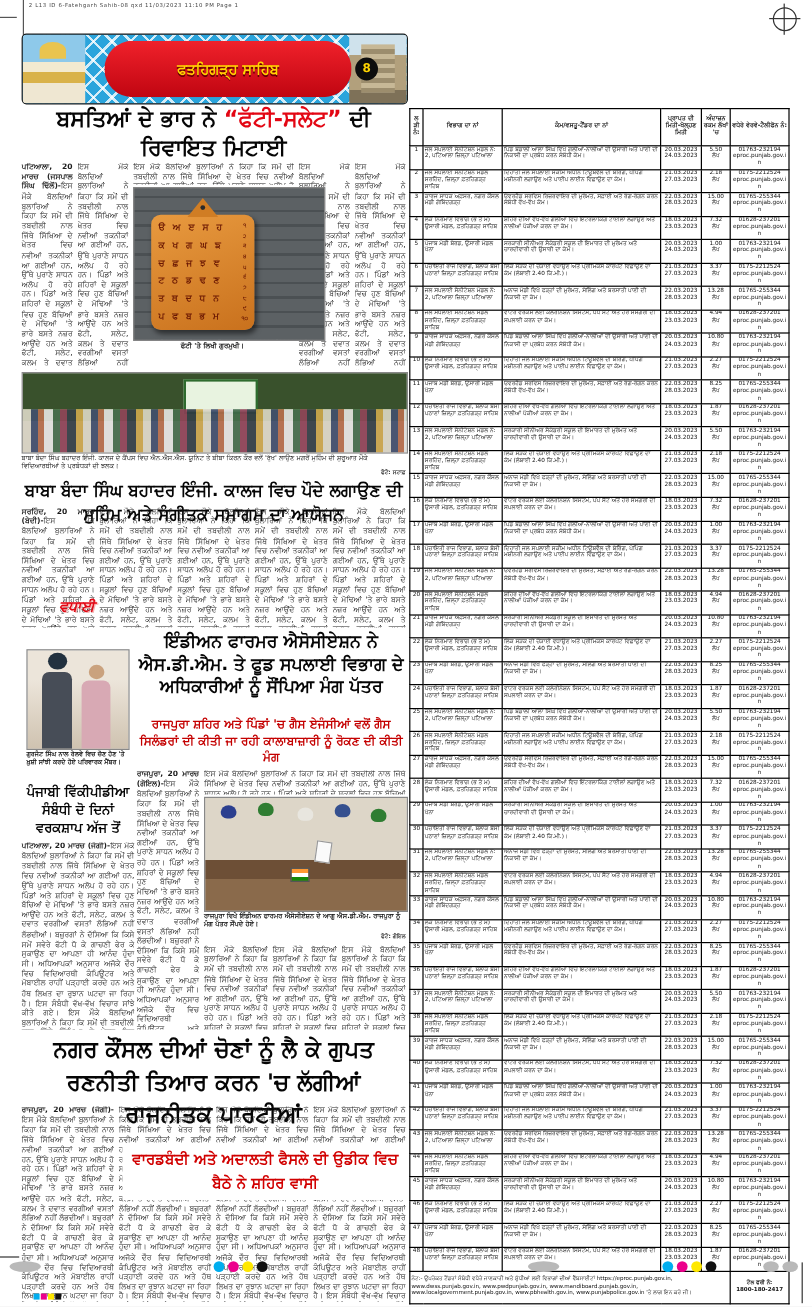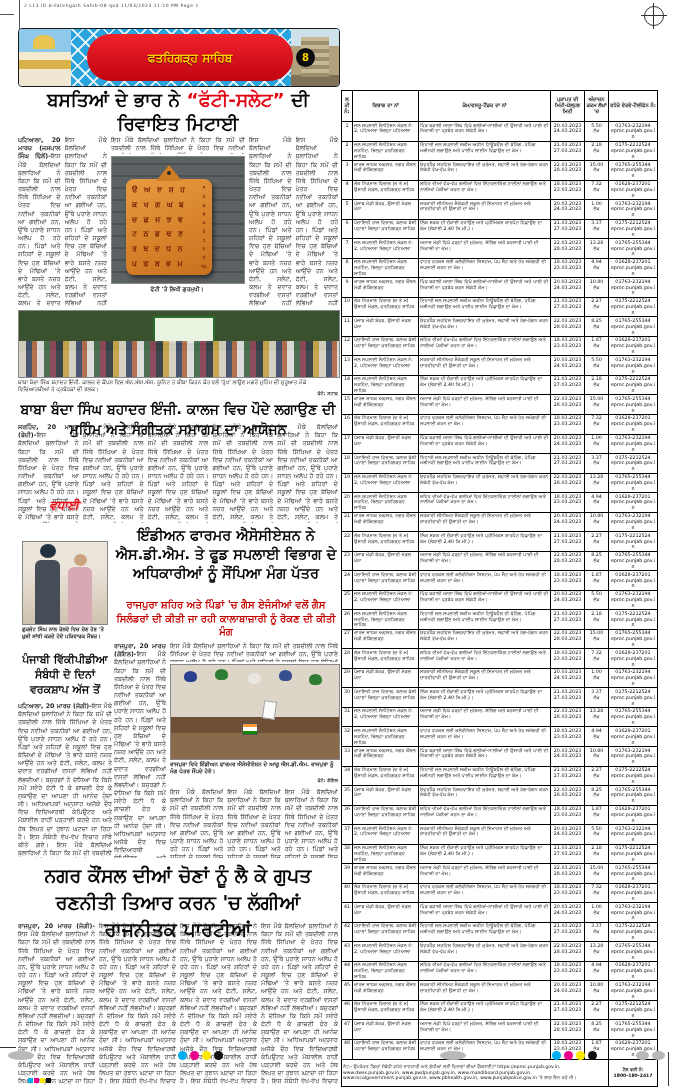--- a/index.html
+++ b/index.html
@@ -139,21 +139,21 @@
   <div class="abs headline" style="left:18px;top:88px;width:320px;font-size:18.5px;line-height:24px;">
     <span>ਬਸਤਿਆਂ ਦੇ ਭਾਰ ਨੇ </span><span class="hl-red">“ਫੱਟੀ-ਸਲੇਟ”</span><span> ਦੀ ਰਿਵਾਇਤ ਮਿਟਾਈ</span>
   </div>
 
   <div class="abs" style="left:18px;top:136px;width:320px;height:172px;">
     <div class="cols" style="height:172px;">
       <div class="col" style="max-width:62px;"><b class="dateline">ਪਟਿਆਲਾ, 20 ਮਾਰਚ (ਜਸਪਾਲ ਸਿੰਘ ਢਿੱਲੋਂ)-</b><span>ਇਸ ਮੌਕੇ ਬੋਲਦਿਆਂ ਬੁਲਾਰਿਆਂ ਨੇ ਕਿਹਾ ਕਿ ਸਮੇਂ ਦੀ ਤਬਦੀਲੀ ਨਾਲ ਜਿੱਥੇ ਸਿੱਖਿਆ ਦੇ ਖੇਤਰ ਵਿਚ ਨਵੀਆਂ ਤਕਨੀਕਾਂ ਆ ਗਈਆਂ ਹਨ, ਉੱਥੇ ਪੁਰਾਣੇ ਸਾਧਨ ਅਲੋਪ ਹੋ ਰਹੇ ਹਨ। ਪਿੰਡਾਂ ਅਤੇ ਸ਼ਹਿਰਾਂ ਦੇ ਸਕੂਲਾਂ ਵਿਚ ਹੁਣ ਬੱਚਿਆਂ ਦੇ ਮੋਢਿਆਂ 'ਤੇ ਭਾਰੇ ਬਸਤੇ ਨਜ਼ਰ ਆਉਂਦੇ ਹਨ ਅਤੇ ਫੱਟੀ, ਸਲੇਟ, ਕਲਮ ਤੇ ਦਵਾਤ ਵਰਗੀਆਂ ਵਸਤਾਂ ਲੱਭਿਆਂ ਨਹੀਂ ਲੱਭਦੀਆਂ। ਬਜ਼ੁਰਗਾਂ ਨੇ ਦੱਸਿਆ ਕਿ ਕਿਸੇ ਸਮੇਂ ਸਵੇਰੇ ਫੱਟੀ ਧੋ ਕੇ ਗਾਚਣੀ ਫੇਰ ਕੇ ਸੁਕਾਉਣ ਦਾ ਆਪਣਾ ਹੀ ਆਨੰਦ ਹੁੰਦਾ ਸੀ। ਅਧਿਆਪਕਾਂ ਅਨੁਸਾਰ ਅਜੋਕੇ ਦੌਰ ਵਿਚ ਵਿਦਿਆਰਥੀ ਕੰਪਿਊਟਰ ਅਤੇ ਮੋਬਾਈਲ ਰਾਹੀਂ ਪੜ੍ਹਾਈ ਕਰਦੇ ਹਨ ਅਤੇ ਹੱਥ ਲਿਖਤ ਦਾ ਰੁਝਾਨ ਘਟਦਾ ਜਾ ਰਿਹਾ ਹੈ। ਇਸ ਸੰਬੰਧੀ ਵੱਖ-ਵੱਖ ਵਿਚਾਰ ਸਾਂਝੇ ਕੀਤੇ ਗਏ। ਇਸ ਮੌਕੇ ਬੋਲਦਿਆਂ ਬੁਲਾਰਿਆਂ ਨੇ ਕਿਹਾ ਕਿ ਸਮੇਂ ਦੀ ਤਬਦੀਲੀ ਨਾਲ ਜਿੱਥੇ ਸਿੱਖਿਆ ਦੇ ਖੇਤਰ ਵਿਚ ਨਵੀਆਂ ਤਕਨੀਕਾਂ ਆ ਗਈਆਂ ਹਨ, ਉੱਥੇ ਪੁਰਾਣੇ ਸਾਧਨ ਅਲੋਪ ਹੋ ਰਹੇ ਹਨ। ਪਿੰਡਾਂ ਅਤੇ ਸ਼ਹਿਰਾਂ ਦੇ ਸਕੂਲਾਂ ਵਿਚ ਹੁਣ ਬੱਚਿਆਂ ਦੇ ਮੋਢਿਆਂ 'ਤੇ ਭਾਰੇ ਬਸਤੇ ਨਜ਼ਰ ਆਉਂਦੇ ਹਨ ਅਤੇ ਫੱਟੀ, ਸਲੇਟ, ਕਲਮ ਤੇ ਦਵਾਤ ਵਰਗੀਆਂ ਵਸਤਾਂ ਲੱਭਿਆਂ ਨਹੀਂ ਲੱਭਦੀਆਂ। ਬਜ਼ੁਰਗਾਂ ਨੇ ਦੱਸਿਆ ਕਿ ਕਿਸੇ ਸਮੇਂ ਸਵੇਰੇ ਫੱਟੀ ਧੋ ਕੇ ਗਾਚਣੀ ਫੇਰ ਕੇ ਸੁਕਾਉਣ ਦਾ ਆਪਣਾ ਹੀ ਆਨੰਦ ਹੁੰਦਾ ਸੀ। ਅਧਿਆਪਕਾਂ ਅਨੁਸਾਰ ਅਜੋਕੇ ਦੌਰ ਵਿਚ ਵਿਦਿਆਰਥੀ ਕੰਪਿਊਟਰ ਅਤੇ ਮੋਬਾਈਲ ਰਾਹੀਂ ਪੜ੍ਹਾਈ ਕਰਦੇ ਹਨ ਅਤੇ ਹੱਥ ਲਿਖਤ ਦਾ ਰੁਝਾਨ ਘਟਦਾ ਜਾ ਰਿਹਾ ਹੈ। ਇਸ ਸੰਬੰਧੀ ਵੱਖ-ਵੱਖ ਵਿਚਾਰ ਸਾਂਝੇ ਕੀਤੇ ਗਏ। </span></div>
       <div class="col" style="max-width:62px;">ਇਸ ਮੌਕੇ ਬੋਲਦਿਆਂ ਬੁਲਾਰਿਆਂ ਨੇ ਕਿਹਾ ਕਿ ਸਮੇਂ ਦੀ ਤਬਦੀਲੀ ਨਾਲ ਜਿੱਥੇ ਸਿੱਖਿਆ ਦੇ ਖੇਤਰ ਵਿਚ ਨਵੀਆਂ ਤਕਨੀਕਾਂ ਆ ਗਈਆਂ ਹਨ, ਉੱਥੇ ਪੁਰਾਣੇ ਸਾਧਨ ਅਲੋਪ ਹੋ ਰਹੇ ਹਨ। ਪਿੰਡਾਂ ਅਤੇ ਸ਼ਹਿਰਾਂ ਦੇ ਸਕੂਲਾਂ ਵਿਚ ਹੁਣ ਬੱਚਿਆਂ ਦੇ ਮੋਢਿਆਂ 'ਤੇ ਭਾਰੇ ਬਸਤੇ ਨਜ਼ਰ ਆਉਂਦੇ ਹਨ ਅਤੇ ਫੱਟੀ, ਸਲੇਟ, ਕਲਮ ਤੇ ਦਵਾਤ ਵਰਗੀਆਂ ਵਸਤਾਂ ਲੱਭਿਆਂ ਨਹੀਂ ਲੱਭਦੀਆਂ। ਬਜ਼ੁਰਗਾਂ ਨੇ ਦੱਸਿਆ ਕਿ ਕਿਸੇ ਸਮੇਂ ਸਵੇਰੇ ਫੱਟੀ ਧੋ ਕੇ ਗਾਚਣੀ ਫੇਰ ਕੇ ਸੁਕਾਉਣ ਦਾ ਆਪਣਾ ਹੀ ਆਨੰਦ ਹੁੰਦਾ ਸੀ। ਅਧਿਆਪਕਾਂ ਅਨੁਸਾਰ ਅਜੋਕੇ ਦੌਰ ਵਿਚ ਵਿਦਿਆਰਥੀ ਕੰਪਿਊਟਰ ਅਤੇ ਮੋਬਾਈਲ ਰਾਹੀਂ ਪੜ੍ਹਾਈ ਕਰਦੇ ਹਨ ਅਤੇ ਹੱਥ ਲਿਖਤ ਦਾ ਰੁਝਾਨ ਘਟਦਾ ਜਾ ਰਿਹਾ ਹੈ। ਇਸ ਸੰਬੰਧੀ ਵੱਖ-ਵੱਖ ਵਿਚਾਰ ਸਾਂਝੇ ਕੀਤੇ ਗਏ। ਇਸ ਮੌਕੇ ਬੋਲਦਿਆਂ ਬੁਲਾਰਿਆਂ ਨੇ ਕਿਹਾ ਕਿ ਸਮੇਂ ਦੀ ਤਬਦੀਲੀ ਨਾਲ ਜਿੱਥੇ ਸਿੱਖਿਆ ਦੇ ਖੇਤਰ ਵਿਚ ਨਵੀਆਂ ਤਕਨੀਕਾਂ ਆ ਗਈਆਂ ਹਨ, ਉੱਥੇ ਪੁਰਾਣੇ ਸਾਧਨ ਅਲੋਪ ਹੋ ਰਹੇ ਹਨ। ਪਿੰਡਾਂ ਅਤੇ ਸ਼ਹਿਰਾਂ ਦੇ ਸਕੂਲਾਂ ਵਿਚ ਹੁਣ ਬੱਚਿਆਂ ਦੇ ਮੋਢਿਆਂ 'ਤੇ ਭਾਰੇ ਬਸਤੇ ਨਜ਼ਰ ਆਉਂਦੇ ਹਨ ਅਤੇ ਫੱਟੀ, ਸਲੇਟ, ਕਲਮ ਤੇ ਦਵਾਤ ਵਰਗੀਆਂ ਵਸਤਾਂ ਲੱਭਿਆਂ ਨਹੀਂ ਲੱਭਦੀਆਂ। ਬਜ਼ੁਰਗਾਂ ਨੇ ਦੱਸਿਆ ਕਿ ਕਿਸੇ ਸਮੇਂ ਸਵੇਰੇ ਫੱਟੀ ਧੋ ਕੇ ਗਾਚਣੀ ਫੇਰ ਕੇ ਸੁਕਾਉਣ ਦਾ ਆਪਣਾ ਹੀ ਆਨੰਦ ਹੁੰਦਾ ਸੀ। ਅਧਿਆਪਕਾਂ ਅਨੁਸਾਰ ਅਜੋਕੇ ਦੌਰ ਵਿਚ ਵਿਦਿਆਰਥੀ ਕੰਪਿਊਟਰ ਅਤੇ ਮੋਬਾਈਲ ਰਾਹੀਂ ਪੜ੍ਹਾਈ ਕਰਦੇ ਹਨ ਅਤੇ ਹੱਥ ਲਿਖਤ ਦਾ ਰੁਝਾਨ ਘਟਦਾ ਜਾ ਰਿਹਾ ਹੈ। ਇਸ ਸੰਬੰਧੀ ਵੱਖ-ਵੱਖ ਵਿਚਾਰ ਸਾਂਝੇ ਕੀਤੇ ਗਏ। </div>
       <div style="width:134px;flex:none;position:relative;">
         <div class="col" style="height:18px;">ਇਸ ਮੌਕੇ ਬੋਲਦਿਆਂ ਬੁਲਾਰਿਆਂ ਨੇ ਕਿਹਾ ਕਿ ਸਮੇਂ ਦੀ ਤਬਦੀਲੀ ਨਾਲ ਜਿੱਥੇ ਸਿੱਖਿਆ ਦੇ ਖੇਤਰ ਵਿਚ ਨਵੀਆਂ ਤਕਨੀਕਾਂ ਆ ਗਈਆਂ ਹਨ, ਉੱਥੇ ਪੁਰਾਣੇ ਸਾਧਨ ਅਲੋਪ ਹੋ ਰਹੇ ਹਨ। ਪਿੰਡਾਂ ਅਤੇ ਸ਼ਹਿਰਾਂ ਦੇ ਸਕੂਲਾਂ ਵਿਚ ਹੁਣ ਬੱਚਿਆਂ ਦੇ ਮੋਢਿਆਂ 'ਤੇ ਭਾਰੇ ਬਸਤੇ ਨਜ਼ਰ ਆਉਂਦੇ ਹਨ ਅਤੇ ਫੱਟੀ, ਸਲੇਟ, ਕਲਮ ਤੇ ਦਵਾਤ ਵਰਗੀਆਂ ਵਸਤਾਂ ਲੱਭਿਆਂ ਨਹੀਂ ਲੱਭਦੀਆਂ। ਬਜ਼ੁਰਗਾਂ ਨੇ ਦੱਸਿਆ ਕਿ ਕਿਸੇ ਸਮੇਂ ਸਵੇਰੇ ਫੱਟੀ ਧੋ ਕੇ ਗਾਚਣੀ ਫੇਰ ਕੇ ਸੁਕਾਉਣ ਦਾ ਆਪਣਾ ਹੀ ਆਨੰਦ ਹੁੰਦਾ ਸੀ। ਅਧਿਆਪਕਾਂ ਅਨੁਸਾਰ ਅਜੋਕੇ ਦੌਰ ਵਿਚ ਵਿਦਿਆਰਥੀ ਕੰਪਿਊਟਰ ਅਤੇ ਮੋਬਾਈਲ ਰਾਹੀਂ ਪੜ੍ਹਾਈ ਕਰਦੇ ਹਨ ਅਤੇ ਹੱਥ ਲਿਖਤ ਦਾ ਰੁਝਾਨ ਘਟਦਾ ਜਾ ਰਿਹਾ ਹੈ। ਇਸ ਸੰਬੰਧੀ ਵੱਖ-ਵੱਖ ਵਿਚਾਰ ਸਾਂਝੇ ਕੀਤੇ ਗਏ। </div>
-        <div class="photo slate-photo" style="left:0;top:20px;width:132px;height:126px;">
+        <div class="photo slate-photo" style="left:0;top:20px;width:132px;height:126px;padding-left:26px;">
           <div class="slate-board">
             <div class="slate-grid">
                 <div class="slate-row">ੳ ਅ ੲ ਸ ਹ</div>
                 <div class="slate-row">ਕ ਖ ਗ ਘ ਙ</div>
                 <div class="slate-row">ਚ ਛ ਜ ਝ ਞ</div>
                 <div class="slate-row">ਟ ਠ ਡ ਢ ਣ</div>
                 <div class="slate-row">ਤ ਥ ਦ ਧ ਨ</div>
                 <div class="slate-row">ਪ ਫ ਬ ਭ ਮ</div>
               </div>
             <div class="slate-nums">
@@ -230,20 +230,21 @@
   </div>
 
   <div class="abs headline" style="left:18px;top:862px;width:320px;font-size:19px;line-height:27px;">ਨਗਰ ਕੌਂਸਲ ਦੀਆਂ ਚੋਣਾਂ ਨੂੰ ਲੈ ਕੇ ਗੁਪਤ ਰਣਨੀਤੀ ਤਿਆਰ ਕਰਨ 'ਚ ਲੱਗੀਆਂ ਰਾਜਨੀਤਕ ਪਾਰਟੀਆਂ</div>
   <div class="abs" style="left:18px;top:922px;width:320px;height:163px;">
     <div class="cols" style="height:163px;">
       <div class="col"><b class="dateline">ਰਾਜਪੁਰਾ, 20 ਮਾਰਚ (ਜੋਗੀ)-</b><span>ਇਸ ਮੌਕੇ ਬੋਲਦਿਆਂ ਬੁਲਾਰਿਆਂ ਨੇ ਕਿਹਾ ਕਿ ਸਮੇਂ ਦੀ ਤਬਦੀਲੀ ਨਾਲ ਜਿੱਥੇ ਸਿੱਖਿਆ ਦੇ ਖੇਤਰ ਵਿਚ ਨਵੀਆਂ ਤਕਨੀਕਾਂ ਆ ਗਈਆਂ ਹਨ, ਉੱਥੇ ਪੁਰਾਣੇ ਸਾਧਨ ਅਲੋਪ ਹੋ ਰਹੇ ਹਨ। ਪਿੰਡਾਂ ਅਤੇ ਸ਼ਹਿਰਾਂ ਦੇ ਸਕੂਲਾਂ ਵਿਚ ਹੁਣ ਬੱਚਿਆਂ ਦੇ ਮੋਢਿਆਂ 'ਤੇ ਭਾਰੇ ਬਸਤੇ ਨਜ਼ਰ ਆਉਂਦੇ ਹਨ ਅਤੇ ਫੱਟੀ, ਸਲੇਟ, ਕਲਮ ਤੇ ਦਵਾਤ ਵਰਗੀਆਂ ਵਸਤਾਂ ਲੱਭਿਆਂ ਨਹੀਂ ਲੱਭਦੀਆਂ। ਬਜ਼ੁਰਗਾਂ ਨੇ ਦੱਸਿਆ ਕਿ ਕਿਸੇ ਸਮੇਂ ਸਵੇਰੇ ਫੱਟੀ ਧੋ ਕੇ ਗਾਚਣੀ ਫੇਰ ਕੇ ਸੁਕਾਉਣ ਦਾ ਆਪਣਾ ਹੀ ਆਨੰਦ ਹੁੰਦਾ ਸੀ। ਅਧਿਆਪਕਾਂ ਅਨੁਸਾਰ ਅਜੋਕੇ ਦੌਰ ਵਿਚ ਵਿਦਿਆਰਥੀ ਕੰਪਿਊਟਰ ਅਤੇ ਮੋਬਾਈਲ ਰਾਹੀਂ ਪੜ੍ਹਾਈ ਕਰਦੇ ਹਨ ਅਤੇ ਹੱਥ ਲਿਖਤ ਦਾ ਰੁਝਾਨ ਘਟਦਾ ਜਾ ਰਿਹਾ ਹੈ। ਇਸ ਸੰਬੰਧੀ ਵੱਖ-ਵੱਖ ਵਿਚਾਰ ਸਾਂਝੇ ਕੀਤੇ ਗਏ। ਇਸ ਮੌਕੇ ਬੋਲਦਿਆਂ ਬੁਲਾਰਿਆਂ ਨੇ ਕਿਹਾ ਕਿ ਸਮੇਂ ਦੀ ਤਬਦੀਲੀ ਨਾਲ ਜਿੱਥੇ ਸਿੱਖਿਆ ਦੇ ਖੇਤਰ ਵਿਚ ਨਵੀਆਂ ਤਕਨੀਕਾਂ ਆ ਗਈਆਂ ਹਨ, ਉੱਥੇ ਪੁਰਾਣੇ ਸਾਧਨ ਅਲੋਪ ਹੋ ਰਹੇ ਹਨ। ਪਿੰਡਾਂ ਅਤੇ ਸ਼ਹਿਰਾਂ ਦੇ ਸਕੂਲਾਂ ਵਿਚ ਹੁਣ ਬੱਚਿਆਂ ਦੇ ਮੋਢਿਆਂ 'ਤੇ ਭਾਰੇ ਬਸਤੇ ਨਜ਼ਰ ਆਉਂਦੇ ਹਨ ਅਤੇ ਫੱਟੀ, ਸਲੇਟ, ਕਲਮ ਤੇ ਦਵਾਤ ਵਰਗੀਆਂ ਵਸਤਾਂ ਲੱਭਿਆਂ ਨਹੀਂ ਲੱਭਦੀਆਂ। ਬਜ਼ੁਰਗਾਂ ਨੇ ਦੱਸਿਆ ਕਿ ਕਿਸੇ ਸਮੇਂ ਸਵੇਰੇ ਫੱਟੀ ਧੋ ਕੇ ਗਾਚਣੀ ਫੇਰ ਕੇ ਸੁਕਾਉਣ ਦਾ ਆਪਣਾ ਹੀ ਆਨੰਦ ਹੁੰਦਾ ਸੀ। ਅਧਿਆਪਕਾਂ ਅਨੁਸਾਰ ਅਜੋਕੇ ਦੌਰ ਵਿਚ ਵਿਦਿਆਰਥੀ ਕੰਪਿਊਟਰ ਅਤੇ ਮੋਬਾਈਲ ਰਾਹੀਂ ਪੜ੍ਹਾਈ ਕਰਦੇ ਹਨ ਅਤੇ ਹੱਥ ਲਿਖਤ ਦਾ ਰੁਝਾਨ ਘਟਦਾ ਜਾ ਰਿਹਾ ਹੈ। ਇਸ ਸੰਬੰਧੀ ਵੱਖ-ਵੱਖ ਵਿਚਾਰ ਸਾਂਝੇ ਕੀਤੇ ਗਏ। </span></div>
       <div class="col">ਇਸ ਮੌਕੇ ਬੋਲਦਿਆਂ ਬੁਲਾਰਿਆਂ ਨੇ ਕਿਹਾ ਕਿ ਸਮੇਂ ਦੀ ਤਬਦੀਲੀ ਨਾਲ ਜਿੱਥੇ ਸਿੱਖਿਆ ਦੇ ਖੇਤਰ ਵਿਚ ਨਵੀਆਂ ਤਕਨੀਕਾਂ ਆ ਗਈਆਂ ਹਨ, ਉੱਥੇ ਪੁਰਾਣੇ ਸਾਧਨ ਅਲੋਪ ਹੋ ਰਹੇ ਹਨ। ਪਿੰਡਾਂ ਅਤੇ ਸ਼ਹਿਰਾਂ ਦੇ ਸਕੂਲਾਂ ਵਿਚ ਹੁਣ ਬੱਚਿਆਂ ਦੇ ਮੋਢਿਆਂ 'ਤੇ ਭਾਰੇ ਬਸਤੇ ਨਜ਼ਰ ਆਉਂਦੇ ਹਨ ਅਤੇ ਫੱਟੀ, ਸਲੇਟ, ਕਲਮ ਤੇ ਦਵਾਤ ਵਰਗੀਆਂ ਵਸਤਾਂ ਲੱਭਿਆਂ ਨਹੀਂ ਲੱਭਦੀਆਂ। ਬਜ਼ੁਰਗਾਂ ਨੇ ਦੱਸਿਆ ਕਿ ਕਿਸੇ ਸਮੇਂ ਸਵੇਰੇ ਫੱਟੀ ਧੋ ਕੇ ਗਾਚਣੀ ਫੇਰ ਕੇ ਸੁਕਾਉਣ ਦਾ ਆਪਣਾ ਹੀ ਆਨੰਦ ਹੁੰਦਾ ਸੀ। ਅਧਿਆਪਕਾਂ ਅਨੁਸਾਰ ਅਜੋਕੇ ਦੌਰ ਵਿਚ ਵਿਦਿਆਰਥੀ ਕੰਪਿਊਟਰ ਅਤੇ ਮੋਬਾਈਲ ਰਾਹੀਂ ਪੜ੍ਹਾਈ ਕਰਦੇ ਹਨ ਅਤੇ ਹੱਥ ਲਿਖਤ ਦਾ ਰੁਝਾਨ ਘਟਦਾ ਜਾ ਰਿਹਾ ਹੈ। ਇਸ ਸੰਬੰਧੀ ਵੱਖ-ਵੱਖ ਵਿਚਾਰ ਸਾਂਝੇ ਕੀਤੇ ਗਏ। ਇਸ ਮੌਕੇ ਬੋਲਦਿਆਂ ਬੁਲਾਰਿਆਂ ਨੇ ਕਿਹਾ ਕਿ ਸਮੇਂ ਦੀ ਤਬਦੀਲੀ ਨਾਲ ਜਿੱਥੇ ਸਿੱਖਿਆ ਦੇ ਖੇਤਰ ਵਿਚ ਨਵੀਆਂ ਤਕਨੀਕਾਂ ਆ ਗਈਆਂ ਹਨ, ਉੱਥੇ ਪੁਰਾਣੇ ਸਾਧਨ ਅਲੋਪ ਹੋ ਰਹੇ ਹਨ। ਪਿੰਡਾਂ ਅਤੇ ਸ਼ਹਿਰਾਂ ਦੇ ਸਕੂਲਾਂ ਵਿਚ ਹੁਣ ਬੱਚਿਆਂ ਦੇ ਮੋਢਿਆਂ 'ਤੇ ਭਾਰੇ ਬਸਤੇ ਨਜ਼ਰ ਆਉਂਦੇ ਹਨ ਅਤੇ ਫੱਟੀ, ਸਲੇਟ, ਕਲਮ ਤੇ ਦਵਾਤ ਵਰਗੀਆਂ ਵਸਤਾਂ ਲੱਭਿਆਂ ਨਹੀਂ ਲੱਭਦੀਆਂ। ਬਜ਼ੁਰਗਾਂ ਨੇ ਦੱਸਿਆ ਕਿ ਕਿਸੇ ਸਮੇਂ ਸਵੇਰੇ ਫੱਟੀ ਧੋ ਕੇ ਗਾਚਣੀ ਫੇਰ ਕੇ ਸੁਕਾਉਣ ਦਾ ਆਪਣਾ ਹੀ ਆਨੰਦ ਹੁੰਦਾ ਸੀ। ਅਧਿਆਪਕਾਂ ਅਨੁਸਾਰ ਅਜੋਕੇ ਦੌਰ ਵਿਚ ਵਿਦਿਆਰਥੀ ਕੰਪਿਊਟਰ ਅਤੇ ਮੋਬਾਈਲ ਰਾਹੀਂ ਪੜ੍ਹਾਈ ਕਰਦੇ ਹਨ ਅਤੇ ਹੱਥ ਲਿਖਤ ਦਾ ਰੁਝਾਨ ਘਟਦਾ ਜਾ ਰਿਹਾ ਹੈ। ਇਸ ਸੰਬੰਧੀ ਵੱਖ-ਵੱਖ ਵਿਚਾਰ ਸਾਂਝੇ ਕੀਤੇ ਗਏ। </div>
       <div class="col">ਇਸ ਮੌਕੇ ਬੋਲਦਿਆਂ ਬੁਲਾਰਿਆਂ ਨੇ ਕਿਹਾ ਕਿ ਸਮੇਂ ਦੀ ਤਬਦੀਲੀ ਨਾਲ ਜਿੱਥੇ ਸਿੱਖਿਆ ਦੇ ਖੇਤਰ ਵਿਚ ਨਵੀਆਂ ਤਕਨੀਕਾਂ ਆ ਗਈਆਂ ਹਨ, ਉੱਥੇ ਪੁਰਾਣੇ ਸਾਧਨ ਅਲੋਪ ਹੋ ਰਹੇ ਹਨ। ਪਿੰਡਾਂ ਅਤੇ ਸ਼ਹਿਰਾਂ ਦੇ ਸਕੂਲਾਂ ਵਿਚ ਹੁਣ ਬੱਚਿਆਂ ਦੇ ਮੋਢਿਆਂ 'ਤੇ ਭਾਰੇ ਬਸਤੇ ਨਜ਼ਰ ਆਉਂਦੇ ਹਨ ਅਤੇ ਫੱਟੀ, ਸਲੇਟ, ਕਲਮ ਤੇ ਦਵਾਤ ਵਰਗੀਆਂ ਵਸਤਾਂ ਲੱਭਿਆਂ ਨਹੀਂ ਲੱਭਦੀਆਂ। ਬਜ਼ੁਰਗਾਂ ਨੇ ਦੱਸਿਆ ਕਿ ਕਿਸੇ ਸਮੇਂ ਸਵੇਰੇ ਫੱਟੀ ਧੋ ਕੇ ਗਾਚਣੀ ਫੇਰ ਕੇ ਸੁਕਾਉਣ ਦਾ ਆਪਣਾ ਹੀ ਆਨੰਦ ਹੁੰਦਾ ਸੀ। ਅਧਿਆਪਕਾਂ ਅਨੁਸਾਰ ਅਜੋਕੇ ਦੌਰ ਵਿਚ ਵਿਦਿਆਰਥੀ ਕੰਪਿਊਟਰ ਅਤੇ ਮੋਬਾਈਲ ਰਾਹੀਂ ਪੜ੍ਹਾਈ ਕਰਦੇ ਹਨ ਅਤੇ ਹੱਥ ਲਿਖਤ ਦਾ ਰੁਝਾਨ ਘਟਦਾ ਜਾ ਰਿਹਾ ਹੈ। ਇਸ ਸੰਬੰਧੀ ਵੱਖ-ਵੱਖ ਵਿਚਾਰ ਸਾਂਝੇ ਕੀਤੇ ਗਏ। ਇਸ ਮੌਕੇ ਬੋਲਦਿਆਂ ਬੁਲਾਰਿਆਂ ਨੇ ਕਿਹਾ ਕਿ ਸਮੇਂ ਦੀ ਤਬਦੀਲੀ ਨਾਲ ਜਿੱਥੇ ਸਿੱਖਿਆ ਦੇ ਖੇਤਰ ਵਿਚ ਨਵੀਆਂ ਤਕਨੀਕਾਂ ਆ ਗਈਆਂ ਹਨ, ਉੱਥੇ ਪੁਰਾਣੇ ਸਾਧਨ ਅਲੋਪ ਹੋ ਰਹੇ ਹਨ। ਪਿੰਡਾਂ ਅਤੇ ਸ਼ਹਿਰਾਂ ਦੇ ਸਕੂਲਾਂ ਵਿਚ ਹੁਣ ਬੱਚਿਆਂ ਦੇ ਮੋਢਿਆਂ 'ਤੇ ਭਾਰੇ ਬਸਤੇ ਨਜ਼ਰ ਆਉਂਦੇ ਹਨ ਅਤੇ ਫੱਟੀ, ਸਲੇਟ, ਕਲਮ ਤੇ ਦਵਾਤ ਵਰਗੀਆਂ ਵਸਤਾਂ ਲੱਭਿਆਂ ਨਹੀਂ ਲੱਭਦੀਆਂ। ਬਜ਼ੁਰਗਾਂ ਨੇ ਦੱਸਿਆ ਕਿ ਕਿਸੇ ਸਮੇਂ ਸਵੇਰੇ ਫੱਟੀ ਧੋ ਕੇ ਗਾਚਣੀ ਫੇਰ ਕੇ ਸੁਕਾਉਣ ਦਾ ਆਪਣਾ ਹੀ ਆਨੰਦ ਹੁੰਦਾ ਸੀ। ਅਧਿਆਪਕਾਂ ਅਨੁਸਾਰ ਅਜੋਕੇ ਦੌਰ ਵਿਚ ਵਿਦਿਆਰਥੀ ਕੰਪਿਊਟਰ ਅਤੇ ਮੋਬਾਈਲ ਰਾਹੀਂ ਪੜ੍ਹਾਈ ਕਰਦੇ ਹਨ ਅਤੇ ਹੱਥ ਲਿਖਤ ਦਾ ਰੁਝਾਨ ਘਟਦਾ ਜਾ ਰਿਹਾ ਹੈ। ਇਸ ਸੰਬੰਧੀ ਵੱਖ-ਵੱਖ ਵਿਚਾਰ ਸਾਂਝੇ ਕੀਤੇ ਗਏ। </div>
       <div class="col">ਇਸ ਮੌਕੇ ਬੋਲਦਿਆਂ ਬੁਲਾਰਿਆਂ ਨੇ ਕਿਹਾ ਕਿ ਸਮੇਂ ਦੀ ਤਬਦੀਲੀ ਨਾਲ ਜਿੱਥੇ ਸਿੱਖਿਆ ਦੇ ਖੇਤਰ ਵਿਚ ਨਵੀਆਂ ਤਕਨੀਕਾਂ ਆ ਗਈਆਂ ਹਨ, ਉੱਥੇ ਪੁਰਾਣੇ ਸਾਧਨ ਅਲੋਪ ਹੋ ਰਹੇ ਹਨ। ਪਿੰਡਾਂ ਅਤੇ ਸ਼ਹਿਰਾਂ ਦੇ ਸਕੂਲਾਂ ਵਿਚ ਹੁਣ ਬੱਚਿਆਂ ਦੇ ਮੋਢਿਆਂ 'ਤੇ ਭਾਰੇ ਬਸਤੇ ਨਜ਼ਰ ਆਉਂਦੇ ਹਨ ਅਤੇ ਫੱਟੀ, ਸਲੇਟ, ਕਲਮ ਤੇ ਦਵਾਤ ਵਰਗੀਆਂ ਵਸਤਾਂ ਲੱਭਿਆਂ ਨਹੀਂ ਲੱਭਦੀਆਂ। ਬਜ਼ੁਰਗਾਂ ਨੇ ਦੱਸਿਆ ਕਿ ਕਿਸੇ ਸਮੇਂ ਸਵੇਰੇ ਫੱਟੀ ਧੋ ਕੇ ਗਾਚਣੀ ਫੇਰ ਕੇ ਸੁਕਾਉਣ ਦਾ ਆਪਣਾ ਹੀ ਆਨੰਦ ਹੁੰਦਾ ਸੀ। ਅਧਿਆਪਕਾਂ ਅਨੁਸਾਰ ਅਜੋਕੇ ਦੌਰ ਵਿਚ ਵਿਦਿਆਰਥੀ ਕੰਪਿਊਟਰ ਅਤੇ ਮੋਬਾਈਲ ਰਾਹੀਂ ਪੜ੍ਹਾਈ ਕਰਦੇ ਹਨ ਅਤੇ ਹੱਥ ਲਿਖਤ ਦਾ ਰੁਝਾਨ ਘਟਦਾ ਜਾ ਰਿਹਾ ਹੈ। ਇਸ ਸੰਬੰਧੀ ਵੱਖ-ਵੱਖ ਵਿਚਾਰ ਸਾਂਝੇ ਕੀਤੇ ਗਏ। ਇਸ ਮੌਕੇ ਬੋਲਦਿਆਂ ਬੁਲਾਰਿਆਂ ਨੇ ਕਿਹਾ ਕਿ ਸਮੇਂ ਦੀ ਤਬਦੀਲੀ ਨਾਲ ਜਿੱਥੇ ਸਿੱਖਿਆ ਦੇ ਖੇਤਰ ਵਿਚ ਨਵੀਆਂ ਤਕਨੀਕਾਂ ਆ ਗਈਆਂ ਹਨ, ਉੱਥੇ ਪੁਰਾਣੇ ਸਾਧਨ ਅਲੋਪ ਹੋ ਰਹੇ ਹਨ। ਪਿੰਡਾਂ ਅਤੇ ਸ਼ਹਿਰਾਂ ਦੇ ਸਕੂਲਾਂ ਵਿਚ ਹੁਣ ਬੱਚਿਆਂ ਦੇ ਮੋਢਿਆਂ 'ਤੇ ਭਾਰੇ ਬਸਤੇ ਨਜ਼ਰ ਆਉਂਦੇ ਹਨ ਅਤੇ ਫੱਟੀ, ਸਲੇਟ, ਕਲਮ ਤੇ ਦਵਾਤ ਵਰਗੀਆਂ ਵਸਤਾਂ ਲੱਭਿਆਂ ਨਹੀਂ ਲੱਭਦੀਆਂ। ਬਜ਼ੁਰਗਾਂ ਨੇ ਦੱਸਿਆ ਕਿ ਕਿਸੇ ਸਮੇਂ ਸਵੇਰੇ ਫੱਟੀ ਧੋ ਕੇ ਗਾਚਣੀ ਫੇਰ ਕੇ ਸੁਕਾਉਣ ਦਾ ਆਪਣਾ ਹੀ ਆਨੰਦ ਹੁੰਦਾ ਸੀ। ਅਧਿਆਪਕਾਂ ਅਨੁਸਾਰ ਅਜੋਕੇ ਦੌਰ ਵਿਚ ਵਿਦਿਆਰਥੀ ਕੰਪਿਊਟਰ ਅਤੇ ਮੋਬਾਈਲ ਰਾਹੀਂ ਪੜ੍ਹਾਈ ਕਰਦੇ ਹਨ ਅਤੇ ਹੱਥ ਲਿਖਤ ਦਾ ਰੁਝਾਨ ਘਟਦਾ ਜਾ ਰਿਹਾ ਹੈ। ਇਸ ਸੰਬੰਧੀ ਵੱਖ-ਵੱਖ ਵਿਚਾਰ ਸਾਂਝੇ ਕੀਤੇ ਗਏ। </div>
     </div>
+    <div class="inset-red" style="position:absolute;left:84px;top:32px;width:238px;height:44px;font-size:12.5px;line-height:20px;padding-top:2px;">ਵਾਰਡਬੰਦੀ ਅਤੇ ਅਦਾਲਤੀ ਫੈਸਲੇ ਦੀ ਉਡੀਕ ਵਿਚ ਬੈਠੇ ਨੇ ਸ਼ਹਿਰ ਵਾਸੀ</div>
   </div>
 
 
   <table class="tender">
     <colgroup>
       <col style="width:11px">
         <col style="width:66px">
         <col style="width:132px">
       <col style="width:34px">
         <col style="width:24px">

